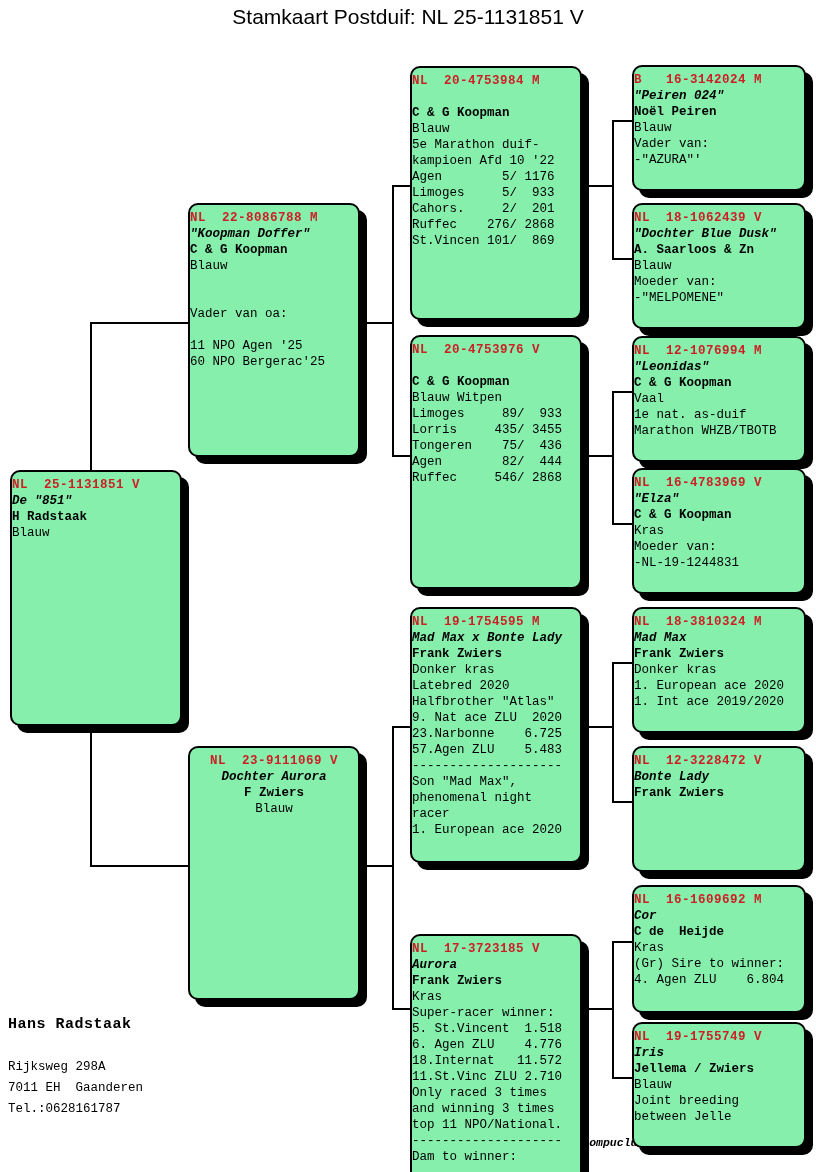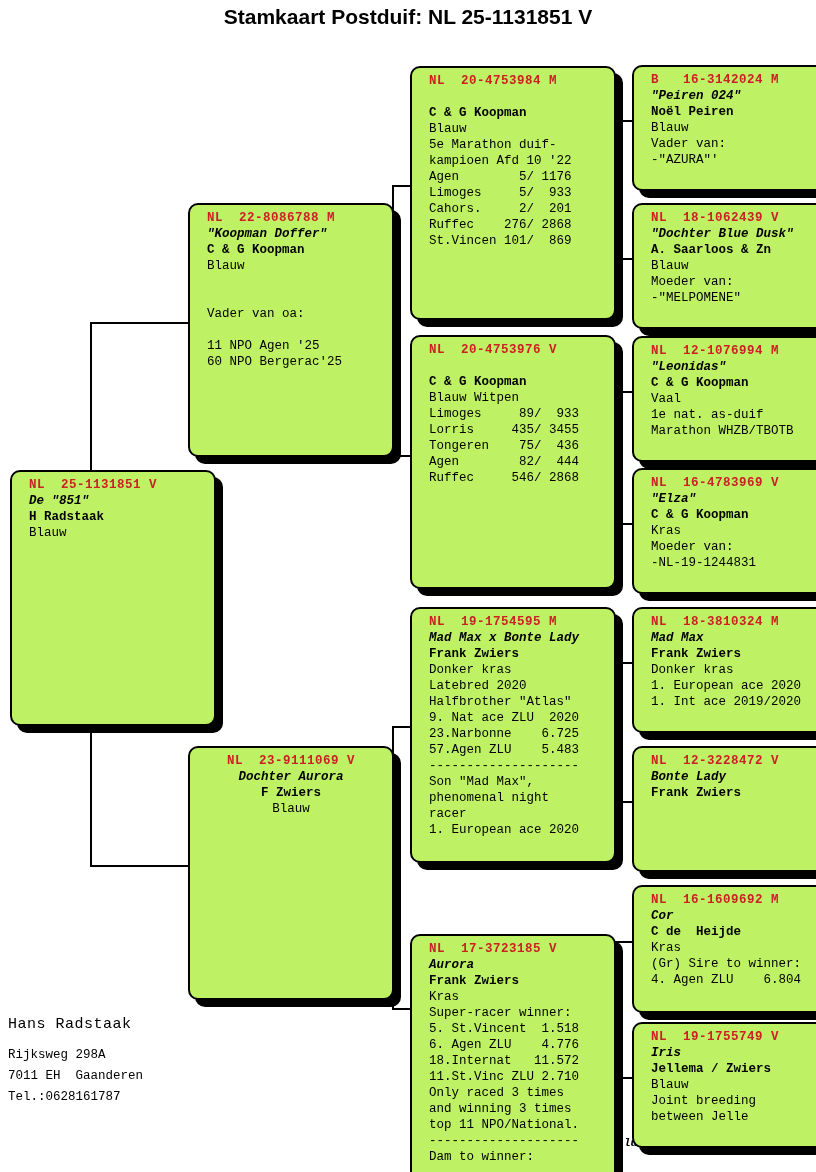--- a/index.html
+++ b/index.html
@@ -1,21 +1,21 @@
 <!DOCTYPE html>
 <html><head>
 <meta charset="utf-8">
 <style>
   html,body{margin:0;padding:0;background:#fff;}
   .page{position:relative;width:816px;height:1172px;background:#fff;overflow:hidden;
         font-family:"Liberation Mono","DejaVu Sans Mono",monospace;color:#000;}
   .title{position:absolute;top:5px;left:0;width:816px;text-align:center;
-         font-family:"Liberation Sans","DejaVu Sans",sans-serif;font-size:21px;color:#000;font-weight:bold;}
-  .pbox{position:absolute;background:#bef264;border:2px solid #000;border-radius:10px;
-        box-shadow:7px 7px 0 #000;padding:5px 17px;z-index:2;overflow:hidden;
+         font-family:"Liberation Sans","DejaVu Sans",sans-serif;font-size:21px;color:#000;}
+  .pbox{position:absolute;background:#86efac;border:2px solid #000;border-radius:10px;
+        box-shadow:7px 7px 0 #000;padding:5px 0;z-index:2;overflow:hidden;
         font-size:12.5px;line-height:16px;}
   .ring{color:#cc2026;font-weight:bold;white-space:pre;letter-spacing:.5px;}
   .pname{font-style:italic;font-weight:bold;white-space:pre;min-height:16px;}
   .owner{font-weight:bold;white-space:pre;}
   .pbody{white-space:pre;}
   
   .b0{left:10px;top:470px;width:168px;height:242px;}
   .b1{left:188px;top:203px;width:168px;height:240px;}
   .b2{left:188px;top:746px;width:168px;height:240px;text-align:center;}
   .b3{left:410px;top:66px;width:168px;height:240px;}
@@ -54,21 +54,21 @@
   .h15{left:578px;top:726px;width:34px;height:2px;}
   .v6{left:612px;top:662px;width:2px;height:141px;}
   .h16{left:612px;top:662px;width:20px;height:2px;}
   .h17{left:612px;top:801px;width:20px;height:2px;}
   .h18{left:578px;top:1008px;width:34px;height:2px;}
   .v7{left:612px;top:941px;width:2px;height:138px;}
   .h19{left:612px;top:941px;width:20px;height:2px;}
   .h20{left:612px;top:1077px;width:20px;height:2px;}
   
   .ownerblock{position:absolute;left:8px;top:1016px;}
-  .ownerblock .oname{font-weight:normal;font-size:15px;margin-bottom:12px;letter-spacing:.5px;}
+  .ownerblock .oname{font-weight:bold;font-size:15px;margin-bottom:24px;letter-spacing:.5px;}
   .ownerblock .oline{font-size:12.5px;line-height:21px;white-space:pre;}
   
   .footer{position:absolute;top:1136px;right:6px;font-size:11.5px;
           font-weight:bold;font-style:italic;white-space:pre;}
 </style>
 </head>
 <body>
 
 <div class="page">
 

